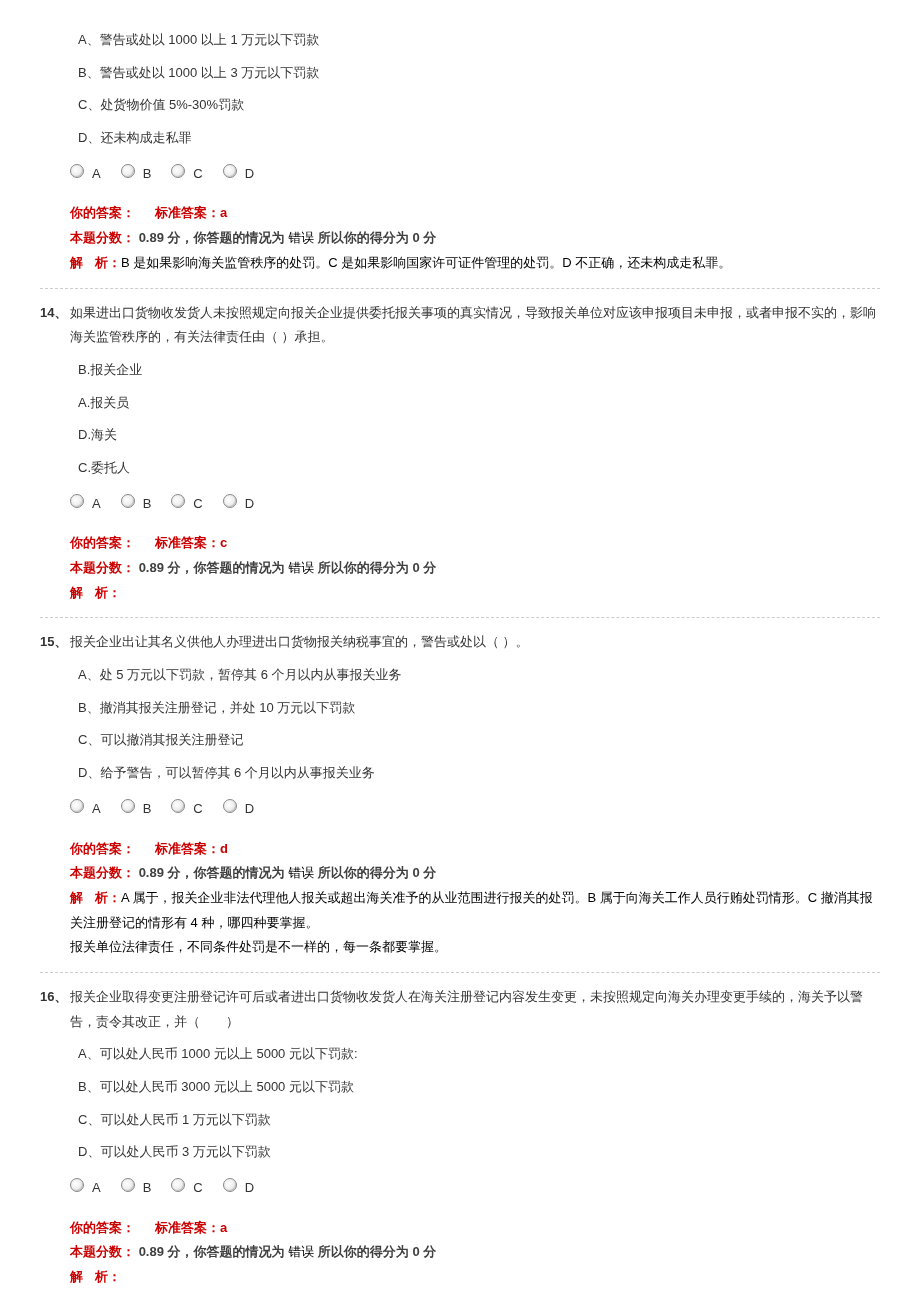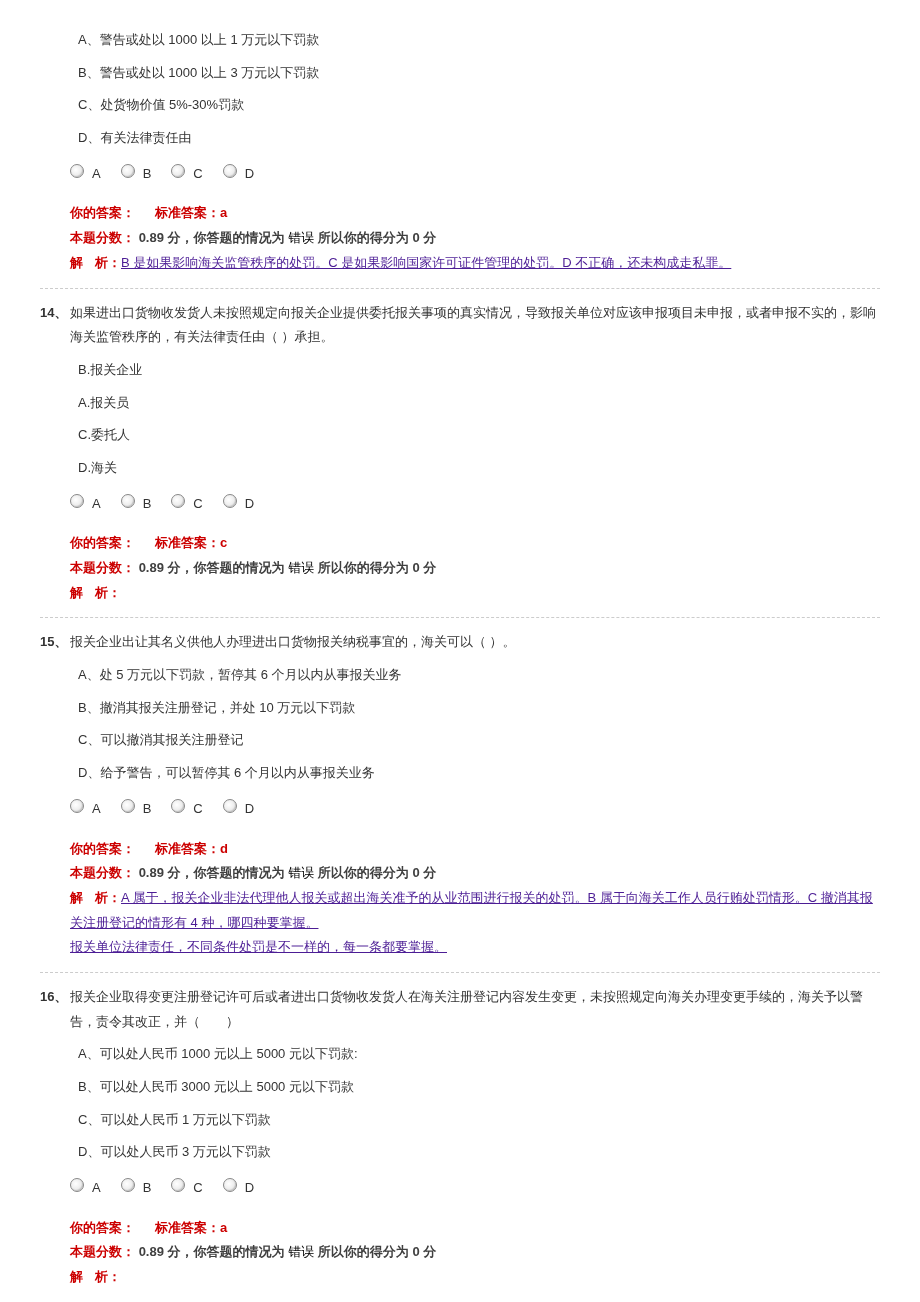--- a/index.html
+++ b/index.html
@@ -48,35 +48,35 @@
     top: 3px;
   }
   .ans-line, .score-line, .analysis-line {
     color: #c00;
     font-weight: bold;
   }
   .ans-line .gap { display:inline-block; width: 20px; }
   .score-norm { color: #333; font-weight: normal; }
   .score-val { color: #404040; font-weight: bold; }
   .status-wrong { color: #000000; font-weight: normal; }
-  .analysis-body { color: #4c1d95; font-weight: normal; text-decoration: underline; }
+  .analysis-body { color: #000000; font-weight: normal; }
   .analysis-label { letter-spacing: 12px; }
 </style>
 </head>
 <body>
 
 <div id="container">
     <div class="question-block">
       <div class="q-row">
         <div class="q-num"></div>
         <div class="q-body">
           <div class="option">A、警告或处以 1000 以上 1 万元以下罚款</div>
           <div class="option">B、警告或处以 1000 以上 3 万元以下罚款</div>
           <div class="option">C、处货物价值 5%-30%罚款</div>
-          <div class="option">D、有关法律责任由</div>
+          <div class="option">D、还未构成走私罪</div>
           <div class="radio-row">
             <span class="radio"></span>
             <span class="radio-label">A</span>
             <span class="radio"></span>
             <span class="radio-label">B</span>
             <span class="radio"></span>
             <span class="radio-label">C</span>
             <span class="radio"></span>
             <span class="radio-label">D</span>
           </div>
@@ -86,43 +86,43 @@
         </div>
       </div>
     </div>
     <div class="question-block">
       <div class="q-row">
         <div class="q-num">14、</div>
         <div class="q-body">
           <div class="stem">如果进出口货物收发货人未按照规定向报关企业提供委托报关事项的真实情况，导致报关单位对应该申报项目未申报，或者申报不实的，影响海关监管秩序的，有关法律责任由（ ）承担。</div>
           <div class="option">B.报关企业</div>
           <div class="option">A.报关员</div>
+          <div class="option">D.海关</div>
           <div class="option">C.委托人</div>
-          <div class="option">D.海关</div>
           <div class="radio-row">
             <span class="radio"></span>
             <span class="radio-label">A</span>
             <span class="radio"></span>
             <span class="radio-label">B</span>
             <span class="radio"></span>
             <span class="radio-label">C</span>
             <span class="radio"></span>
             <span class="radio-label">D</span>
           </div>
           <div class="ans-line"><span>你的答案：</span><span class="gap"></span><span>标准答案：</span><span>c</span></div>
           <div class="score-line"><span>本题分数：</span> <span class="score-norm"> </span><span class="score-val">0.89</span><span class="score-val"> 分，你答题的情况为</span> <span class="status-wrong">错误</span> <span class="score-val">所以你的得分为</span> <span class="score-val">0</span> <span class="score-val">分</span></div>
           <div class="analysis-line"><span class="analysis-label">解</span><span>析：</span><span class="analysis-body"></span></div>
         </div>
       </div>
     </div>
     <div class="question-block">
       <div class="q-row">
         <div class="q-num">15、</div>
         <div class="q-body">
-          <div class="stem">报关企业出让其名义供他人办理进出口货物报关纳税事宜的，海关可以（ ）。</div>
+          <div class="stem">报关企业出让其名义供他人办理进出口货物报关纳税事宜的，警告或处以（ ）。</div>
           <div class="option">A、处 5 万元以下罚款，暂停其 6 个月以内从事报关业务</div>
           <div class="option">B、撤消其报关注册登记，并处 10 万元以下罚款</div>
           <div class="option">C、可以撤消其报关注册登记</div>
           <div class="option">D、给予警告，可以暂停其 6 个月以内从事报关业务</div>
           <div class="radio-row">
             <span class="radio"></span>
             <span class="radio-label">A</span>
             <span class="radio"></span>
             <span class="radio-label">B</span>
             <span class="radio"></span>

